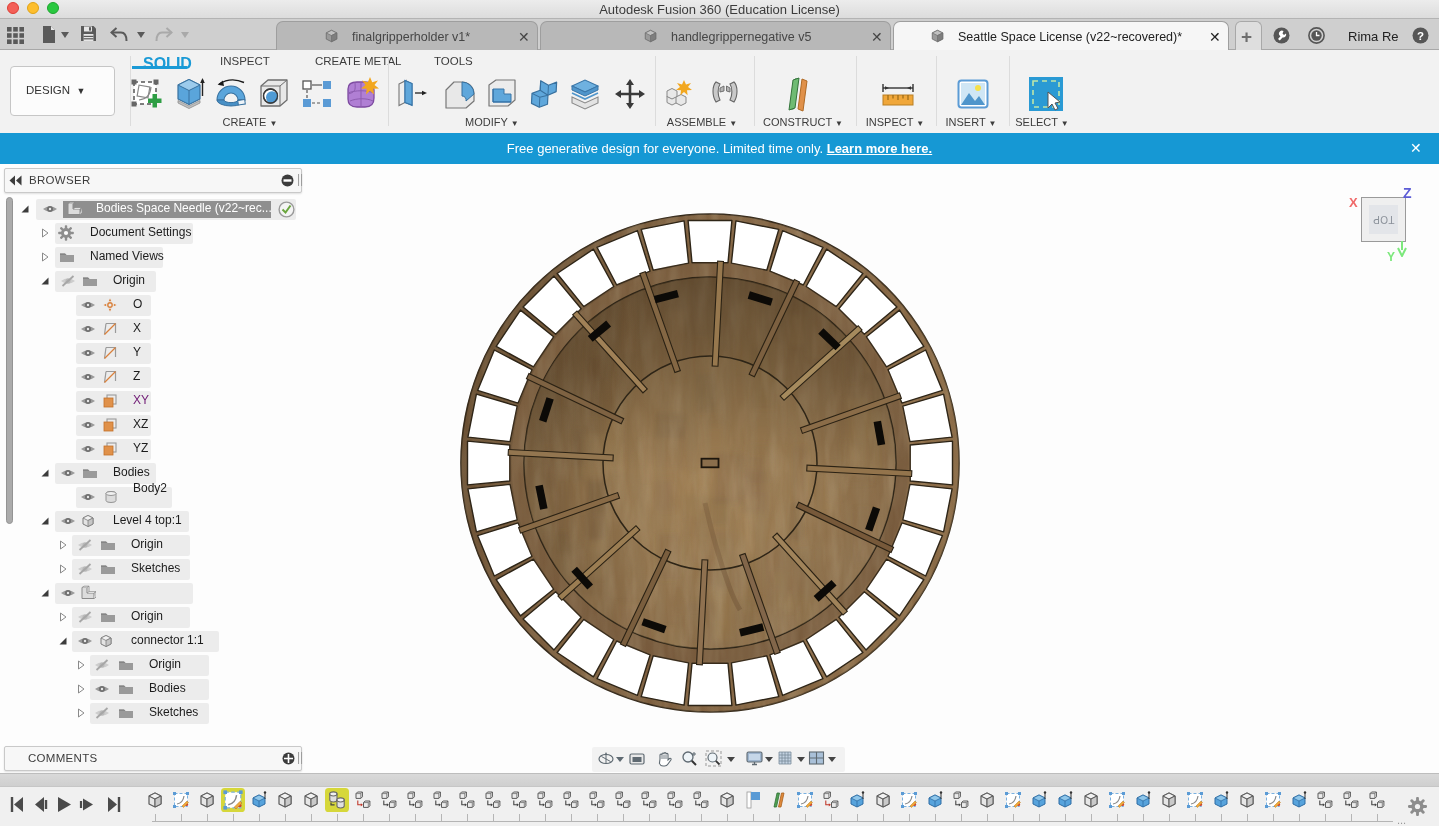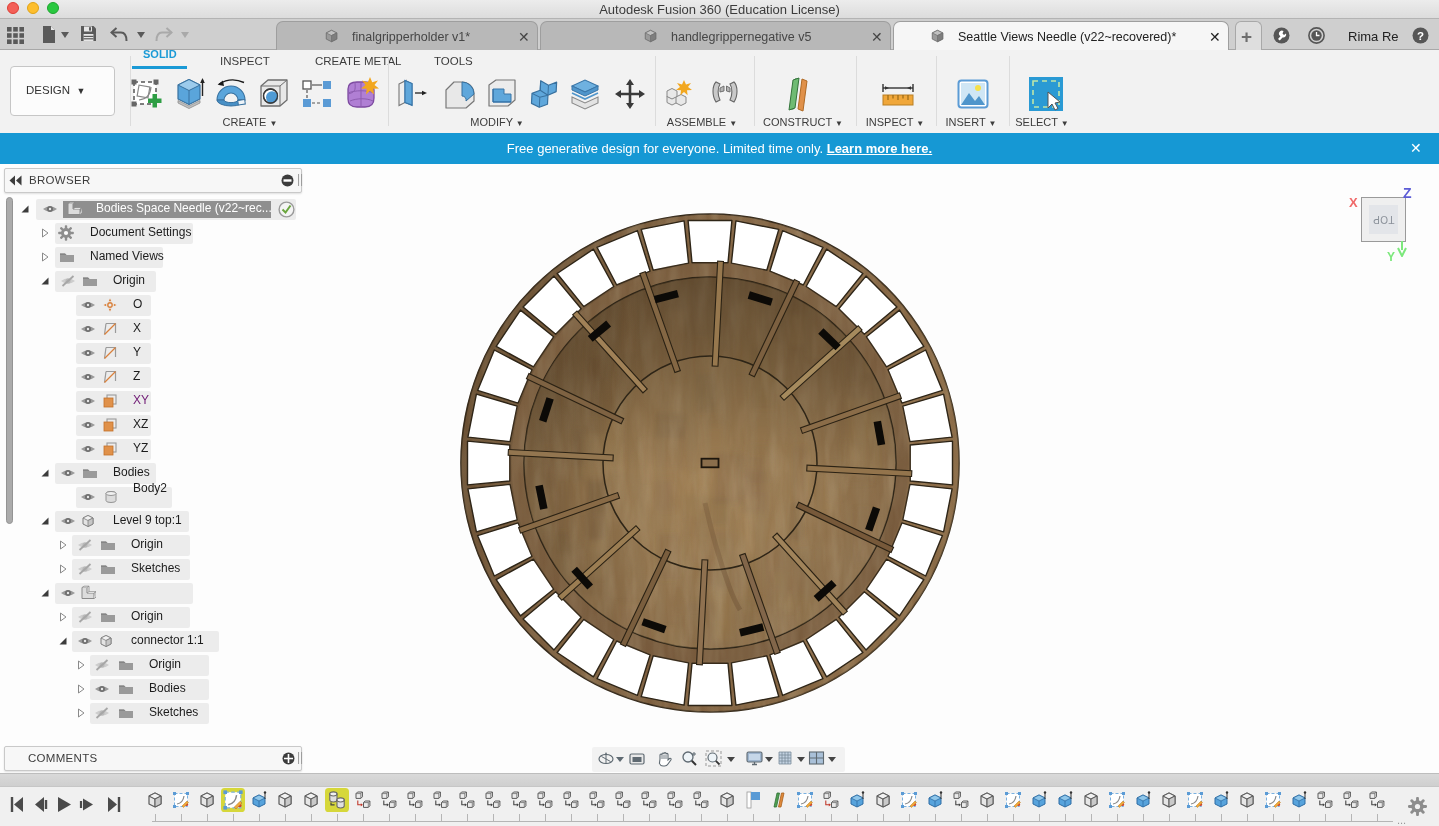--- a/index.html
+++ b/index.html
@@ -62,55 +62,55 @@
     <path d="M8 7.5 L14 4.5 L14 11.5 L8 14.5 Z" fill="#7e7e7e" stroke="#6e6e6e" stroke-width="0.8"></path>
   </svg>
 <div class="abs" style="left:671px;top:30px;font-size:12.5px;color:#464646;z-index:2;white-space:nowrap">handlegrippernegative v5</div>
 <div class="abs" style="left:871px;top:29px;font-size:14px;color:#464646;z-index:2">✕</div>
 <div class="abs" style="left:893px;top:21px;width:336px;height:29px;background:#f6f6f6;border:1px solid #9e9e9e;border-bottom:none;border-radius:7px 7px 0 0;z-index:3"></div>
 <svg class="abs" style="left:930px;top:29px;z-index:4" width="15" height="14" viewBox="0 0 16 16">
     <path d="M2 4.5 L8 1.5 L14 4.5 L14 11.5 L8 14.5 L2 11.5 Z" fill="#9a9a9a" stroke="#6e6e6e" stroke-width="1"></path>
     <path d="M2 4.5 L8 7.5 L14 4.5 L8 1.5 Z" fill="#c0c0c0" stroke="#6e6e6e" stroke-width="0.8"></path>
     <path d="M8 7.5 L14 4.5 L14 11.5 L8 14.5 Z" fill="#7e7e7e" stroke="#6e6e6e" stroke-width="0.8"></path>
   </svg>
-<div class="abs" style="left:958px;top:30px;font-size:12.5px;color:#222;z-index:4;white-space:nowrap">Seattle Views Needle (v22~recovered)*</div>
+<div class="abs" style="left:958px;top:30px;font-size:12.5px;color:#222;z-index:4;white-space:nowrap">Seattle Space License (v22~recovered)*</div>
 <div class="abs" style="left:1209px;top:29px;font-size:14px;color:#222;z-index:4">✕</div>
 <div class="abs" style="left:1235px;top:21px;width:27px;height:29px;background:#dedede;border:1px solid #a8a8a8;border-bottom:none;border-radius:6px 6px 0 0"></div>
 <div class="abs" style="left:1241px;top:26px;font-size:19px;font-weight:bold;color:#6e6e6e">+</div>
 <svg class="abs" style="left:1273px;top:27px" width="17" height="17" viewBox="0 0 17 17">
 <circle cx="8.5" cy="8.5" r="8" fill="#565656"></circle>
 <path d="M10.5 4 a3 3 0 0 0 -3 5.2 L5 12 L6.8 13.5 L9.5 10.5 a3 3 0 0 0 3.5 -4 L11 8 L9.5 6.5 Z" fill="#fff"></path>
   </svg>
 <svg class="abs" style="left:1308px;top:27px" width="17" height="17" viewBox="0 0 17 17">
 <circle cx="8.5" cy="8.5" r="7.6" fill="none" stroke="#565656" stroke-width="1.6"></circle>
 <circle cx="8.5" cy="8.5" r="5.2" fill="#565656"></circle>
 <path d="M8.5 5 L8.5 8.5 L11.5 8.5" fill="none" stroke="#fff" stroke-width="1.3"></path>
   </svg>
 <div class="abs" style="left:1348px;top:29px;font-size:13px;color:#222">Rima Re</div>
 <svg class="abs" style="left:1412px;top:27px" width="17" height="17" viewBox="0 0 17 17">
 <circle cx="8.5" cy="8.5" r="8" fill="#565656"></circle>
 <text x="8.5" y="12.5" text-anchor="middle" font-size="11.5" font-weight="bold" fill="#fff" font-family="Liberation Sans">?</text>
   </svg>
 <div class="abs" style="left:0;top:50px;width:1439px;height:83px;background:#f2f2f2;z-index:2"></div>
-<div class="abs" style="left:143px;top:48px;font-size:11px;font-weight:bold;color:#1a9ad6;z-index:3">SOLID</div>
+<div class="abs" style="left:143px;top:55px;font-size:16px;font-weight:bold;color:#1a9ad6;z-index:3">SOLID</div>
 <div class="abs" style="left:132px;top:66px;width:55px;height:3px;background:#1a9ad6;z-index:3"></div>
 <div class="abs" style="left:220px;top:55px;font-size:11.5px;color:#3c3c3c;z-index:3">INSPECT</div>
 <div class="abs" style="left:315px;top:55px;font-size:11.5px;color:#3c3c3c;z-index:3">CREATE METAL</div>
 <div class="abs" style="left:434px;top:55px;font-size:11.5px;color:#3c3c3c;z-index:3">TOOLS</div>
 <div class="abs" style="left:10px;top:66px;width:105px;height:50px;background:#fcfcfc;border:1px solid #c6c6c6;border-radius:4px;z-index:3"></div>
 <div class="abs" style="left:26px;top:84px;font-size:11.5px;color:#333;z-index:3">DESIGN&nbsp; <span style="font-size:9px">▼</span></div>
 <div class="abs" style="left:130px;top:56px;width:1px;height:70px;background:#dcdcdc;z-index:3"></div>
 <div class="abs" style="left:388px;top:56px;width:1px;height:70px;background:#dcdcdc;z-index:3"></div>
 <div class="abs" style="left:655px;top:56px;width:1px;height:70px;background:#dcdcdc;z-index:3"></div>
 <div class="abs" style="left:754px;top:56px;width:1px;height:70px;background:#dcdcdc;z-index:3"></div>
 <div class="abs" style="left:856px;top:56px;width:1px;height:70px;background:#dcdcdc;z-index:3"></div>
 <div class="abs" style="left:936px;top:56px;width:1px;height:70px;background:#dcdcdc;z-index:3"></div>
 <div class="abs" style="left:1009px;top:56px;width:1px;height:70px;background:#dcdcdc;z-index:3"></div>
 <div class="abs" style="left:190px;top:116px;width:120px;text-align:center;font-size:11px;color:#3c3c3c;z-index:3">CREATE <span style="font-size:8px">▼</span></div>
-<div class="abs" style="left:437px;top:116px;width:120px;text-align:center;font-size:11px;color:#3c3c3c;z-index:3">MODIFY <span style="font-size:8px">▼</span></div>
+<div class="abs" style="left:465px;top:116px;width:120px;font-size:11px;color:#3c3c3c;z-index:3">MODIFY <span style="font-size:8px">▼</span></div>
 <div class="abs" style="left:642px;top:116px;width:120px;text-align:center;font-size:11px;color:#3c3c3c;z-index:3">ASSEMBLE <span style="font-size:8px">▼</span></div>
 <div class="abs" style="left:743px;top:116px;width:120px;text-align:center;font-size:11px;color:#3c3c3c;z-index:3">CONSTRUCT <span style="font-size:8px">▼</span></div>
 <div class="abs" style="left:835px;top:116px;width:120px;text-align:center;font-size:11px;color:#3c3c3c;z-index:3">INSPECT <span style="font-size:8px">▼</span></div>
 <div class="abs" style="left:911px;top:116px;width:120px;text-align:center;font-size:11px;color:#3c3c3c;z-index:3">INSERT <span style="font-size:8px">▼</span></div>
 <div class="abs" style="left:982px;top:116px;width:120px;text-align:center;font-size:11px;color:#3c3c3c;z-index:3">SELECT <span style="font-size:8px">▼</span></div>
 <div class="abs" style="z-index:3">
     <svg style="position:absolute;left:129px;top:77px" width="34" height="34" viewBox="0 0 34 34">
       <rect x="5" y="5" width="22" height="22" fill="#fff" stroke="#555" stroke-width="1.5" stroke-dasharray="4 3"></rect>
       <rect x="2.5" y="2.5" width="5" height="5" fill="#666"></rect>
       <rect x="24.5" y="2.5" width="5" height="5" fill="#666"></rect>
@@ -671,21 +671,21 @@
 <svg style="position:absolute;left:60px;top:515px" width="16" height="12" viewBox="0 0 16 12">
     <path d="M1 6 Q 8 0.5 15 6 Q 8 11.5 1 6 Z" fill="#9a9a9a"></path>
     <circle cx="8" cy="6" r="3" fill="#6f6f6f"></circle>
     <circle cx="8" cy="6" r="1.2" fill="#e8e8e8"></circle>
   </svg>
 <svg style="position:absolute;left:80px;top:513px" width="16" height="16" viewBox="0 0 16 16">
     <path d="M3 5 L8 2.5 L13 5 L13 11 L8 13.5 L3 11 Z" fill="#e4e4e4" stroke="#7d7d7d" stroke-width="1" stroke-linejoin="round"></path>
     <path d="M3 5 L8 7.5 L13 5 L8 2.5 Z" fill="#f2f2f2" stroke="#7d7d7d" stroke-width="0.8"></path>
     <path d="M8 7.5 L13 5 L13 11 L8 13.5 Z" fill="#c6c6c6" stroke="#7d7d7d" stroke-width="0.8"></path>
   </svg>
-<div style="position:absolute;left:113px;top:513px;font-size:12px;font-weight:normal;color:#1c1c1c;white-space:nowrap">Level 9 top:1</div>
+<div style="position:absolute;left:113px;top:513px;font-size:12px;font-weight:normal;color:#1c1c1c;white-space:nowrap">Level 4 top:1</div>
 <div style="position:absolute;left:72px;top:535px;width:118px;height:21px;background:#ececec;border-radius:2px"></div>
 <svg style="position:absolute;left:58px;top:540px" width="10" height="10" viewBox="0 0 10 10">
     <path d="M2.5 1 L8 5 L2.5 9 Z" fill="#fdfdfd" stroke="#8a8a8a" stroke-width="1"></path>
   </svg>
 <svg style="position:absolute;left:77px;top:539px" width="16" height="12" viewBox="0 0 16 12">
     <path d="M1 6 Q 8 0.5 15 6 Q 8 11.5 1 6 Z" fill="#cdcdcd"></path>
     <circle cx="8" cy="6" r="2.6" fill="#b9b9b9"></circle>
     <line x1="2.5" y1="11" x2="13.5" y2="1" stroke="#a6a6a6" stroke-width="1.8"></line>
   </svg>
 <svg style="position:absolute;left:100px;top:539px" width="16" height="12" viewBox="0 0 16 12">

